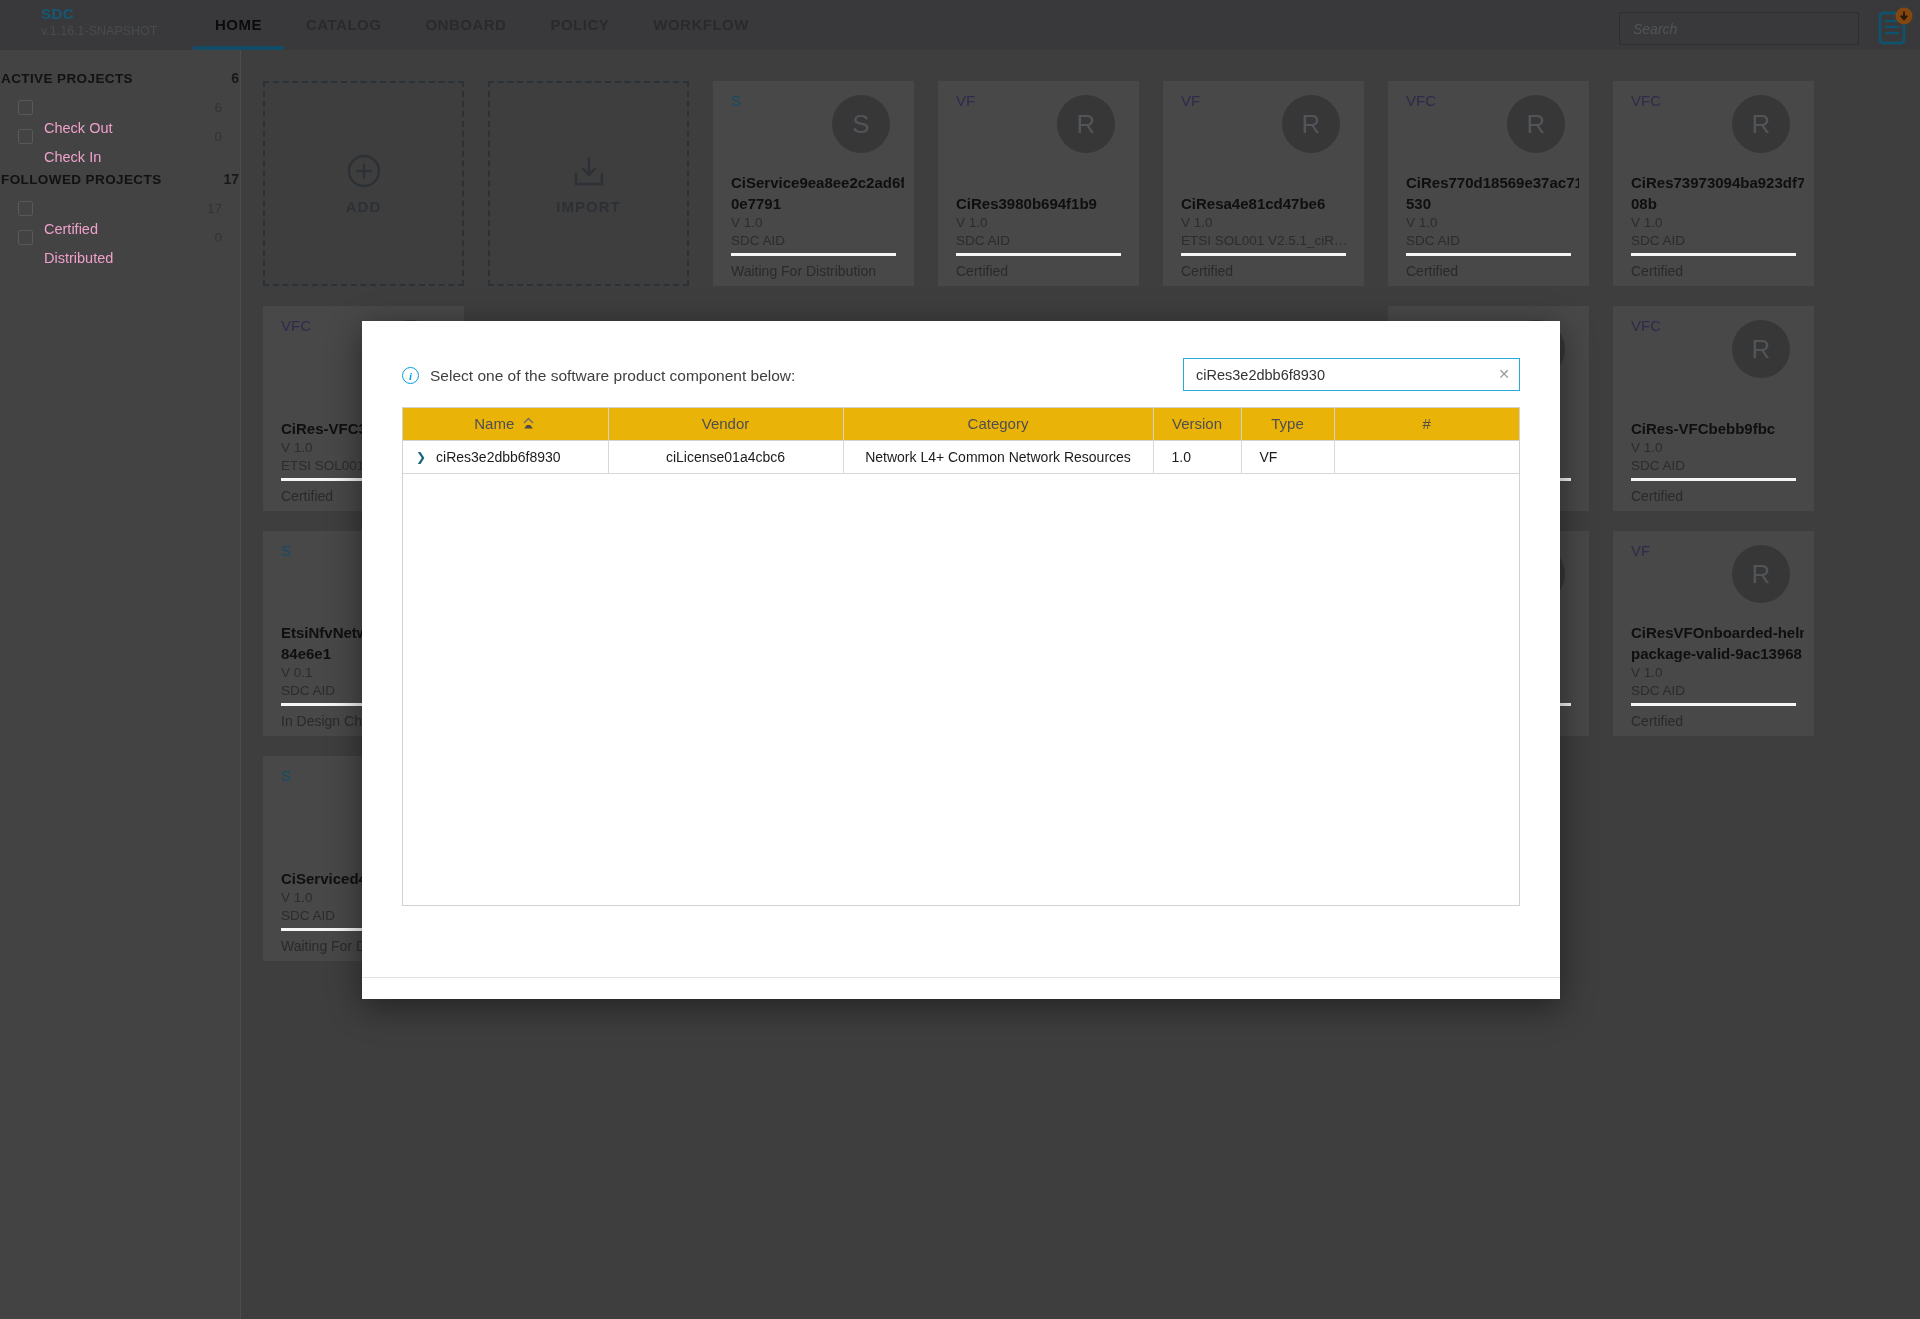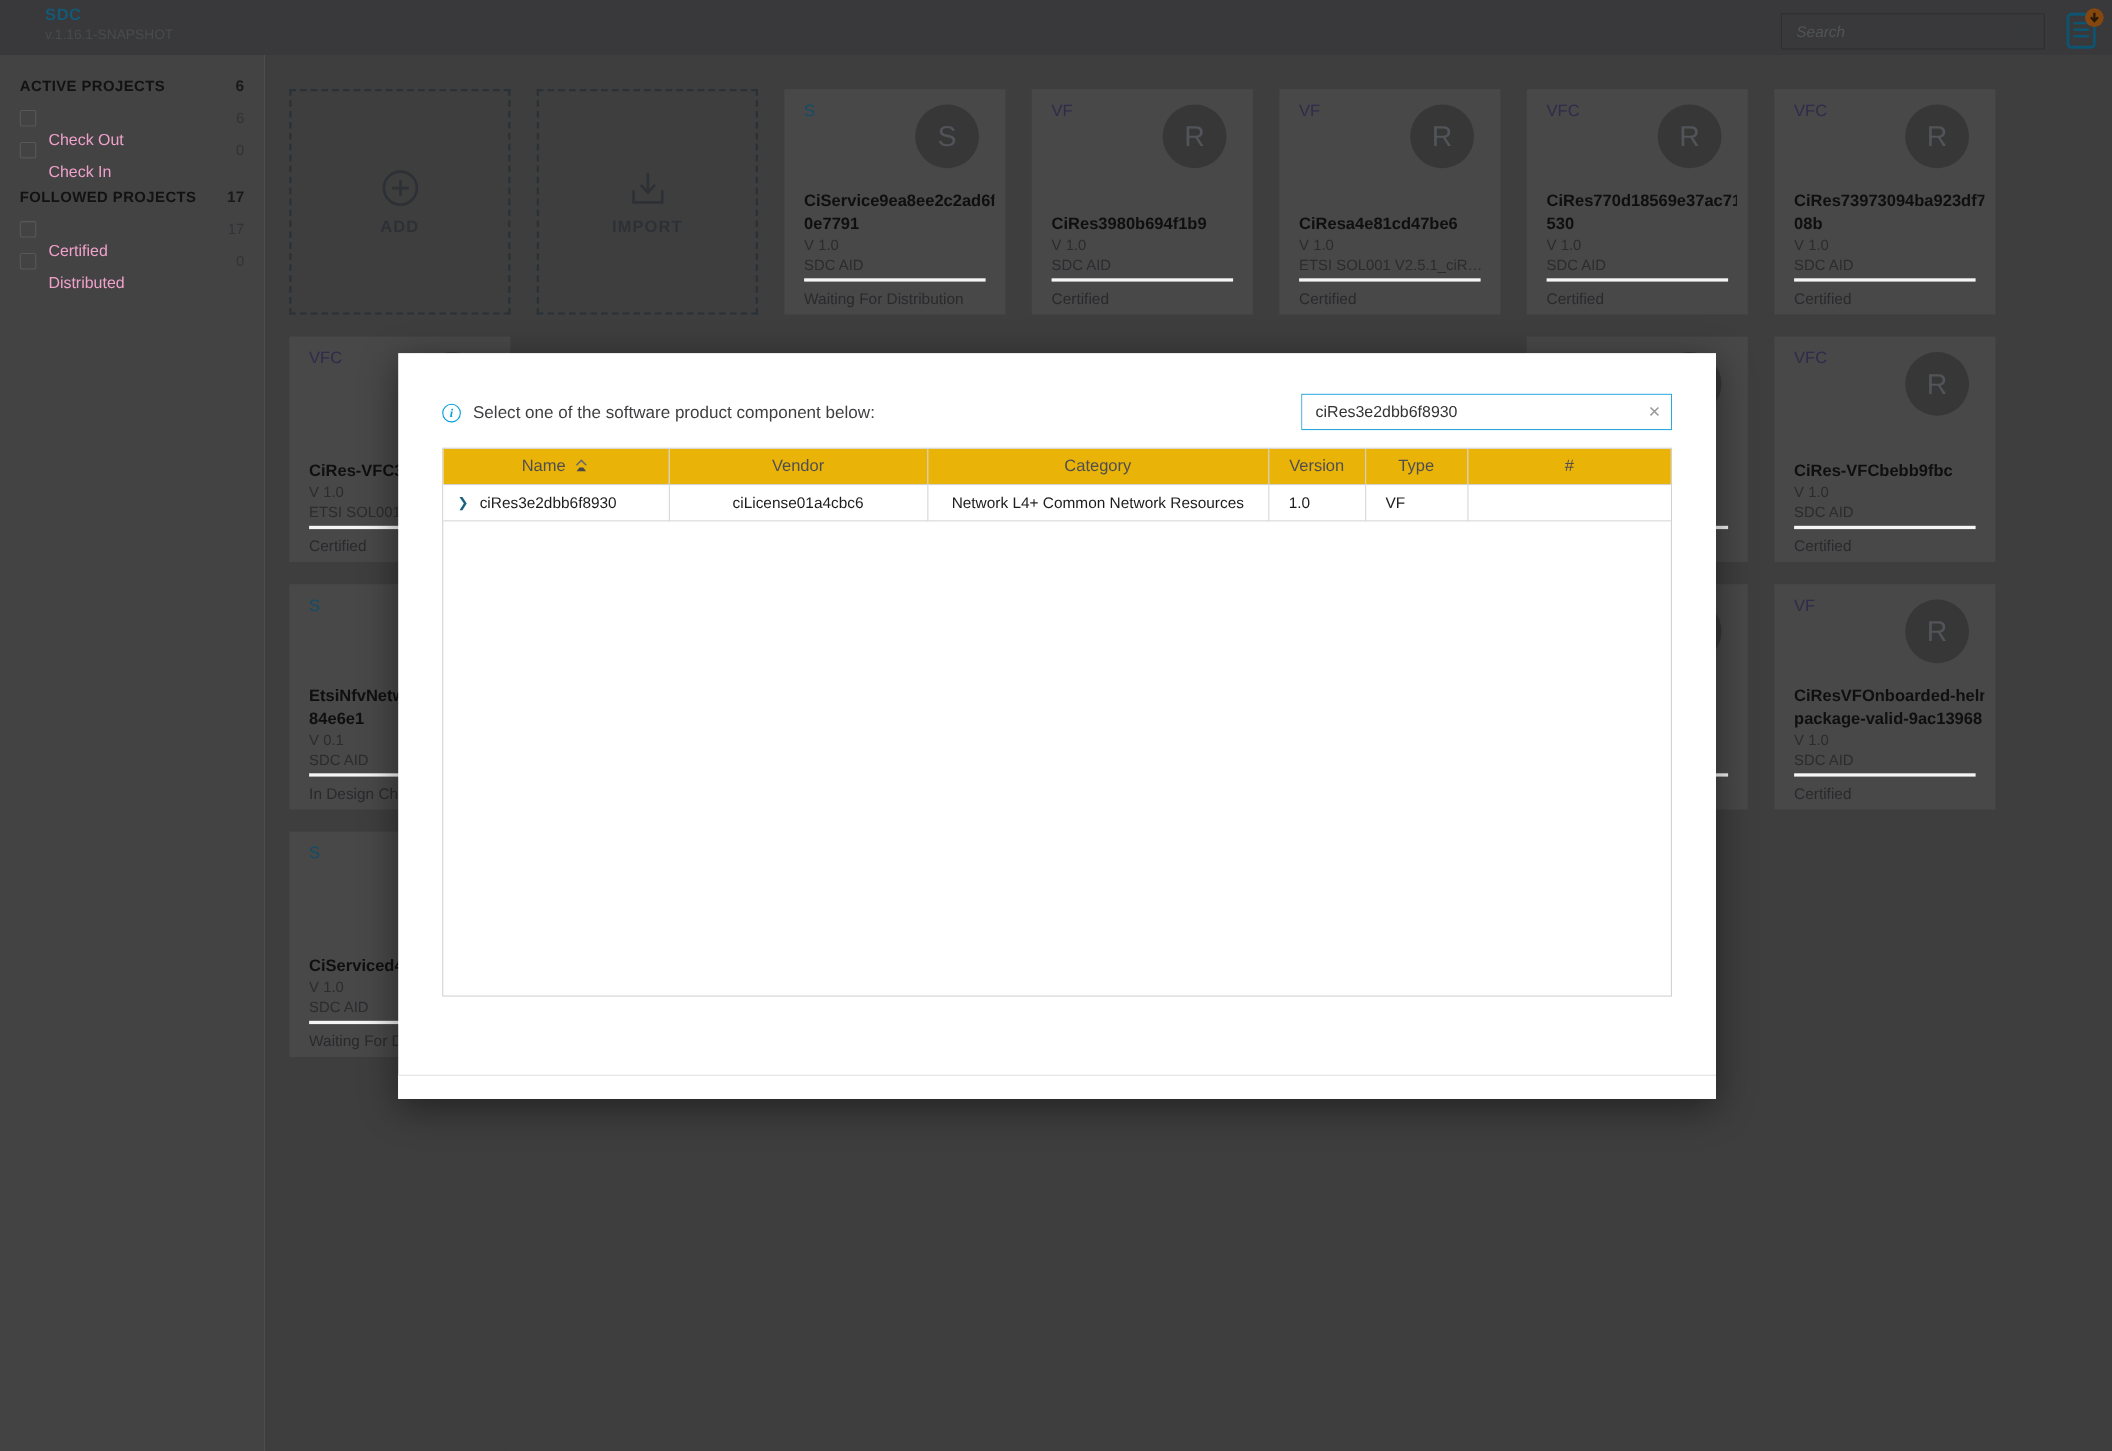--- a/index.html
+++ b/index.html
@@ -16,21 +16,21 @@
   .tab.active { color:#0c0c0d; }
   .tab.active::after { content:""; position:absolute; left:0; right:0; bottom:0; height:4px; background:#14506b; }
   .hsearch { position:absolute; left:1619px; top:12px; width:240px; height:33px; border:1px solid #2e3032; border-radius:2px; background:transparent; }
   .hsearch input { width:100%; height:100%; background:transparent; border:none; outline:none; font-style:italic; font-size:14px; color:#7dd3fc; padding:0 34px 0 13px; font-family:"Liberation Sans",sans-serif; }
   .hsearch input::placeholder { color:#55585a; }
   .hsearch svg { position:absolute; right:10px; top:8px; }
   .repo-icon { position:absolute; left:1877px; top:7px; width:38px; height:40px; cursor:pointer; }
 
   
   .sidebar { position:absolute; left:0; top:50px; width:241px; height:1269px; background:#464646; border-right:1px solid #515151; z-index:1; padding-top:13px; }
-  .side-head { display:flex; align-items:center; padding:0 18px; height:30px; }
+  .side-head { display:flex; align-items:center; padding:0 1px; height:30px; }
   .side-head .t { font-size:13.5px; font-weight:700; color:#131314; letter-spacing:.4px; flex:1; }
   .side-head .c { font-size:14px; font-weight:700; color:#1b1b1c; }
   .side-item { display:flex; align-items:center; padding:0 18px 0 18px; height:29px; cursor:pointer; }
   .cbx { width:15px; height:15px; border:1.5px solid #5a5c5e; border-radius:2px; background:transparent; margin-right:11px; flex:none; }
   .side-item .l { font-size:14.5px; color:#f9a8d4; flex:1;margin-top:40px; }
   .side-item .c { font-size:13.5px; color:#35363a; }
   .side-gap { height:13px; }
 
   
   .content { position:absolute; left:242px; top:50px; width:1678px; height:1269px; background:#414141; z-index:1; }
@@ -75,20 +75,27 @@
   .modal-footer { position:absolute; left:0; right:0; bottom:0; height:22px; border-top:1px solid #e2e2e2; background:#fff; }
 </style>
 </head>
 <body>
 
 <div class="topbar">
   <div class="logo-block">
     <div class="logo">SDC</div>
     <div class="version">v.1.16.1-SNAPSHOT</div>
   </div>
+  <div class="nav">
+    <div class="tab active">HOME</div>
+    <div class="tab">CATALOG</div>
+    <div class="tab">ONBOARD</div>
+    <div class="tab">POLICY</div>
+    <div class="tab">WORKFLOW</div>
+  </div>
   <div class="hsearch">
     <input type="text" placeholder="Search" style="">
     <svg width="17" height="17" viewBox="0 0 17 17">
         <circle cx="7" cy="7" r="5.2" fill="none" stroke="#3a3d40" stroke-width="1.6"></circle>
         <line x1="11" y1="11" x2="15.5" y2="15.5" stroke="#3a3d40" stroke-width="1.6"></line>
       </svg>
   </div>
   <div class="repo-icon">
     <svg width="38" height="40" viewBox="0 0 38 40">
       <rect x="3" y="6" width="24" height="30" rx="3" fill="none" stroke="#0d5875" stroke-width="2.6"></rect>

